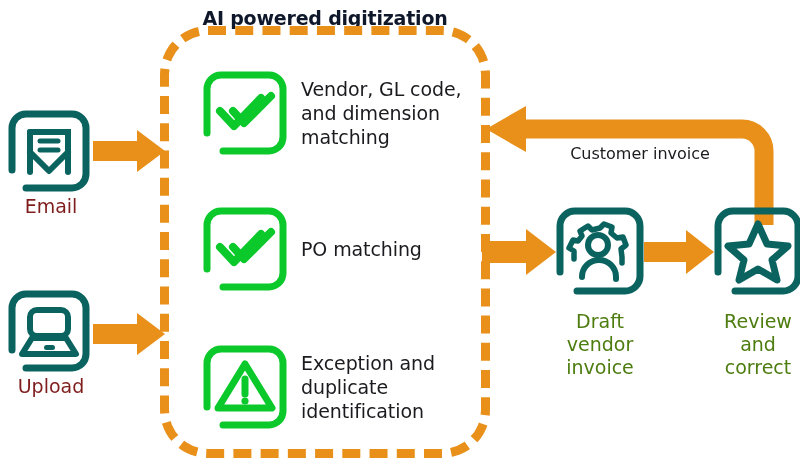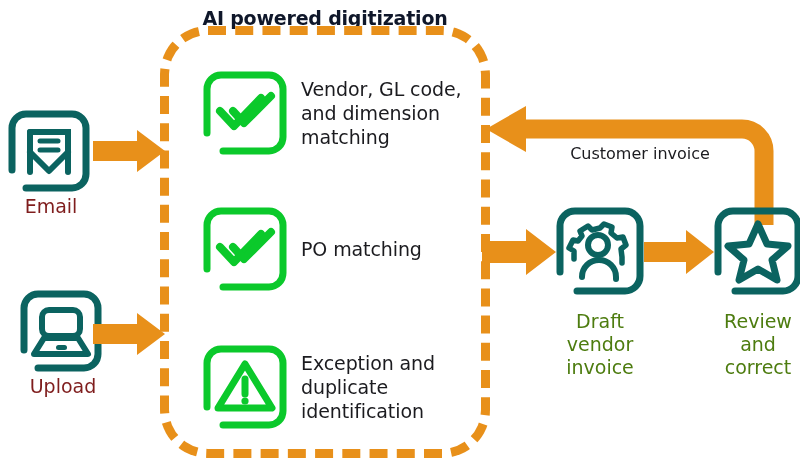--- a/index.html
+++ b/index.html
@@ -121,21 +121,21 @@
     </div>
     <div class="node-label">Email</div>
   </div>
 
   <div class="abs" style="left:93px;top:130px;">
     <svg width="76" height="44" viewBox="0 0 76 44">
       <path d="M 0 11 L 44 11 L 44 0 L 72 21 L 44 42 L 44 31 L 0 31 Z" fill="#E8901A"></path>
     </svg>
   </div>
 
-  <div class="abs source-node" style="left:20px;top:290px;">
+  <div class="abs source-node" style="left:8px;top:290px;">
     <div class="node-box">
       <svg width="82" height="82" viewBox="0 0 82 82">
         <path d="M 18 78 L 64 78 A 14 14 0 0 0 78 64 L 78 18 A 14 14 0 0 0 64 4
                  L 18 4 A 14 14 0 0 0 4 18 L 4 60" fill="none" stroke="#0B6360" stroke-width="7" stroke-linecap="round"></path>
 
         <rect x="22" y="20" width="38" height="26" rx="7" fill="none" stroke="#0B6360" stroke-width="6"></rect>
 
         <path d="M 24 48 L 58 48 L 68 64 L 14 64 Z" fill="none" stroke="#0B6360" stroke-width="6" stroke-linejoin="round"></path>
 
         <rect x="36" y="55" width="11" height="5" rx="2.5" fill="#0B6360"></rect>

